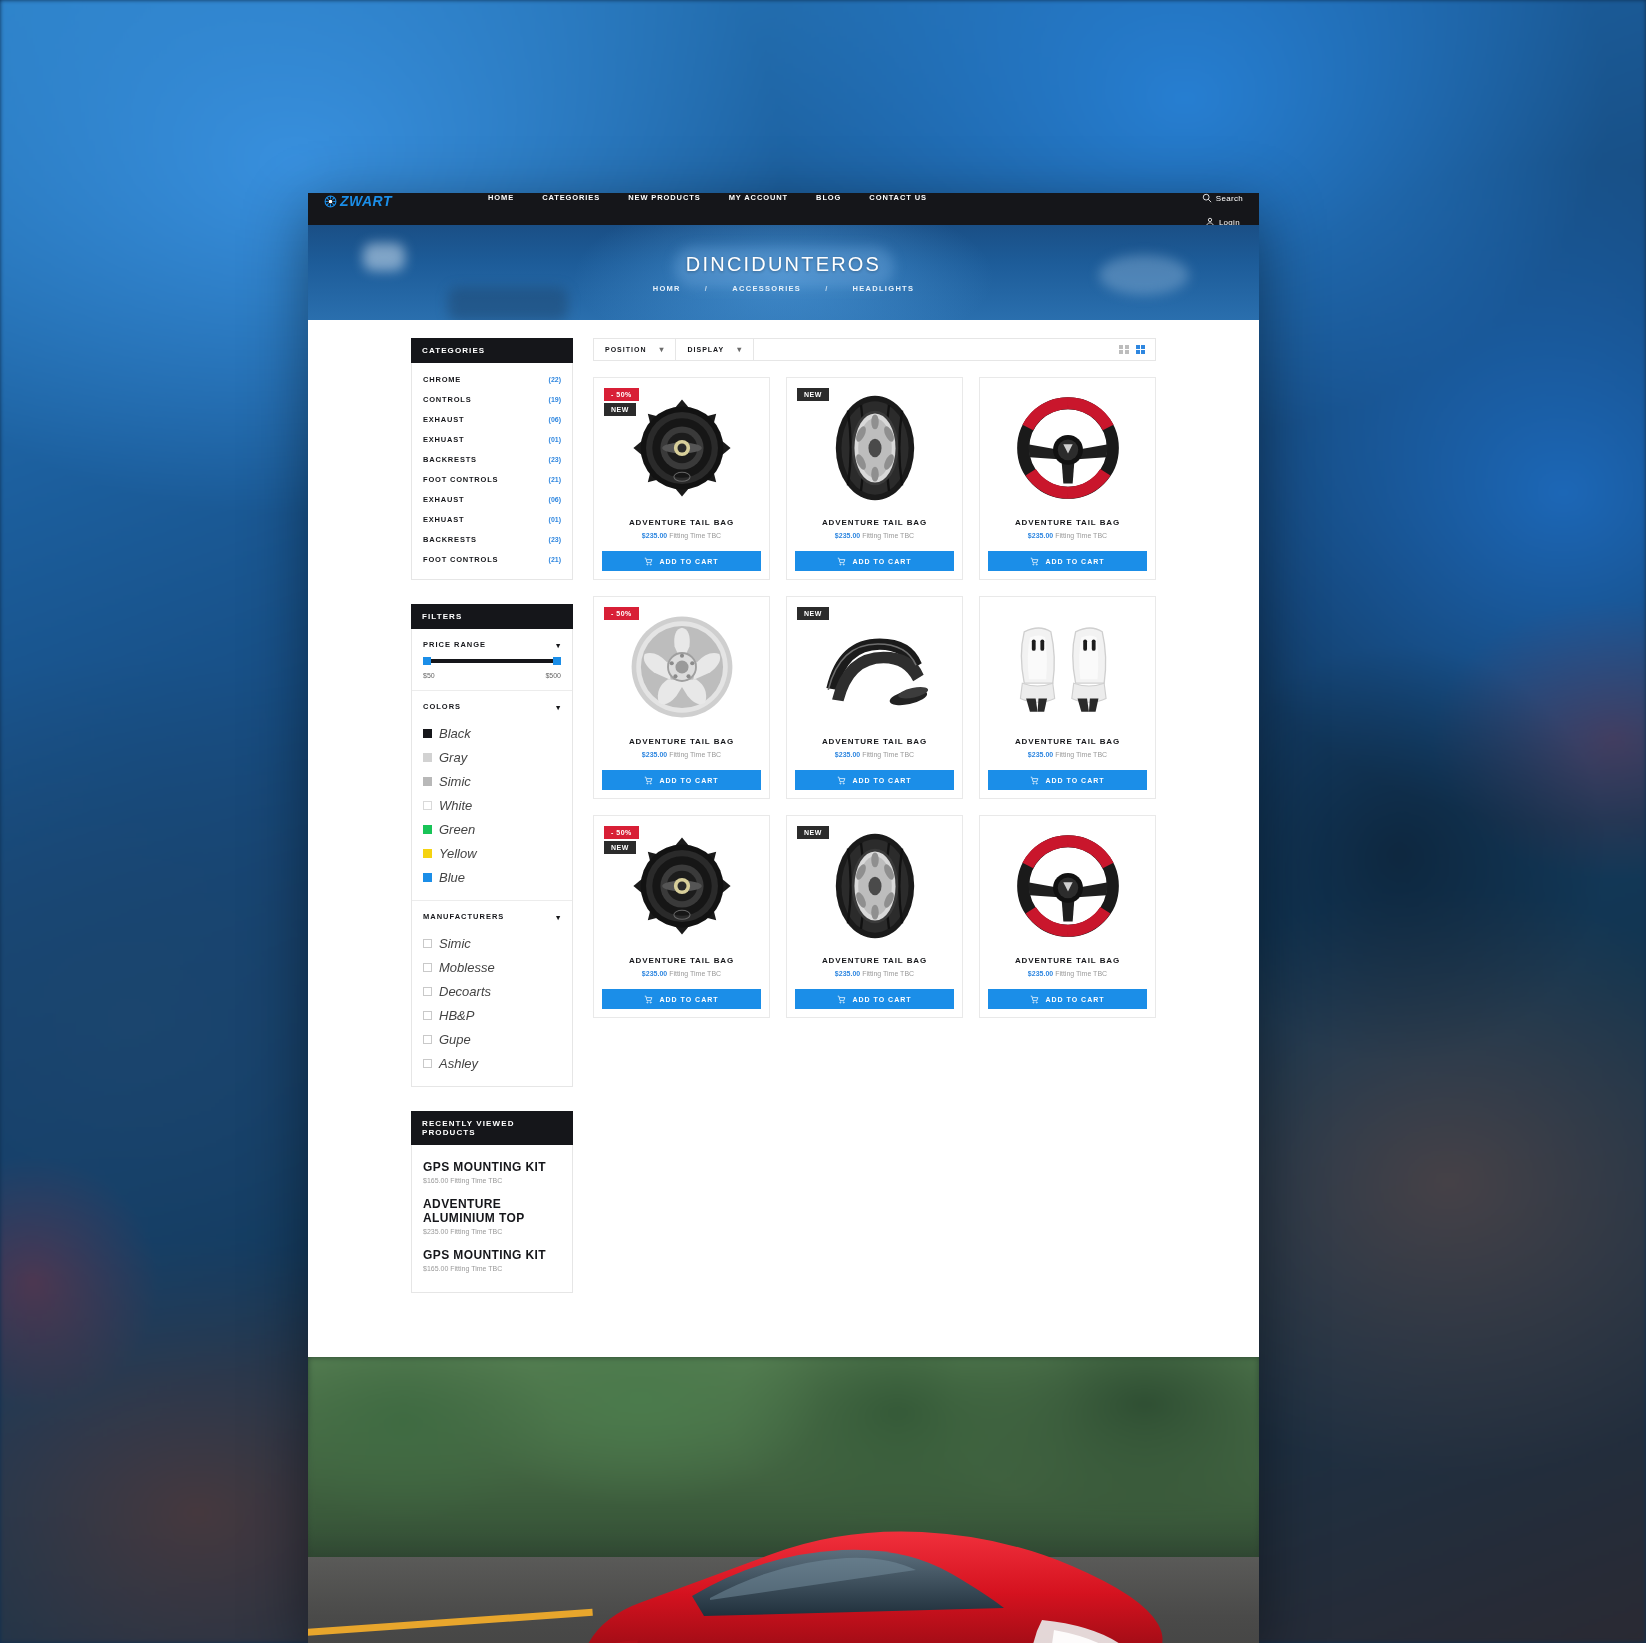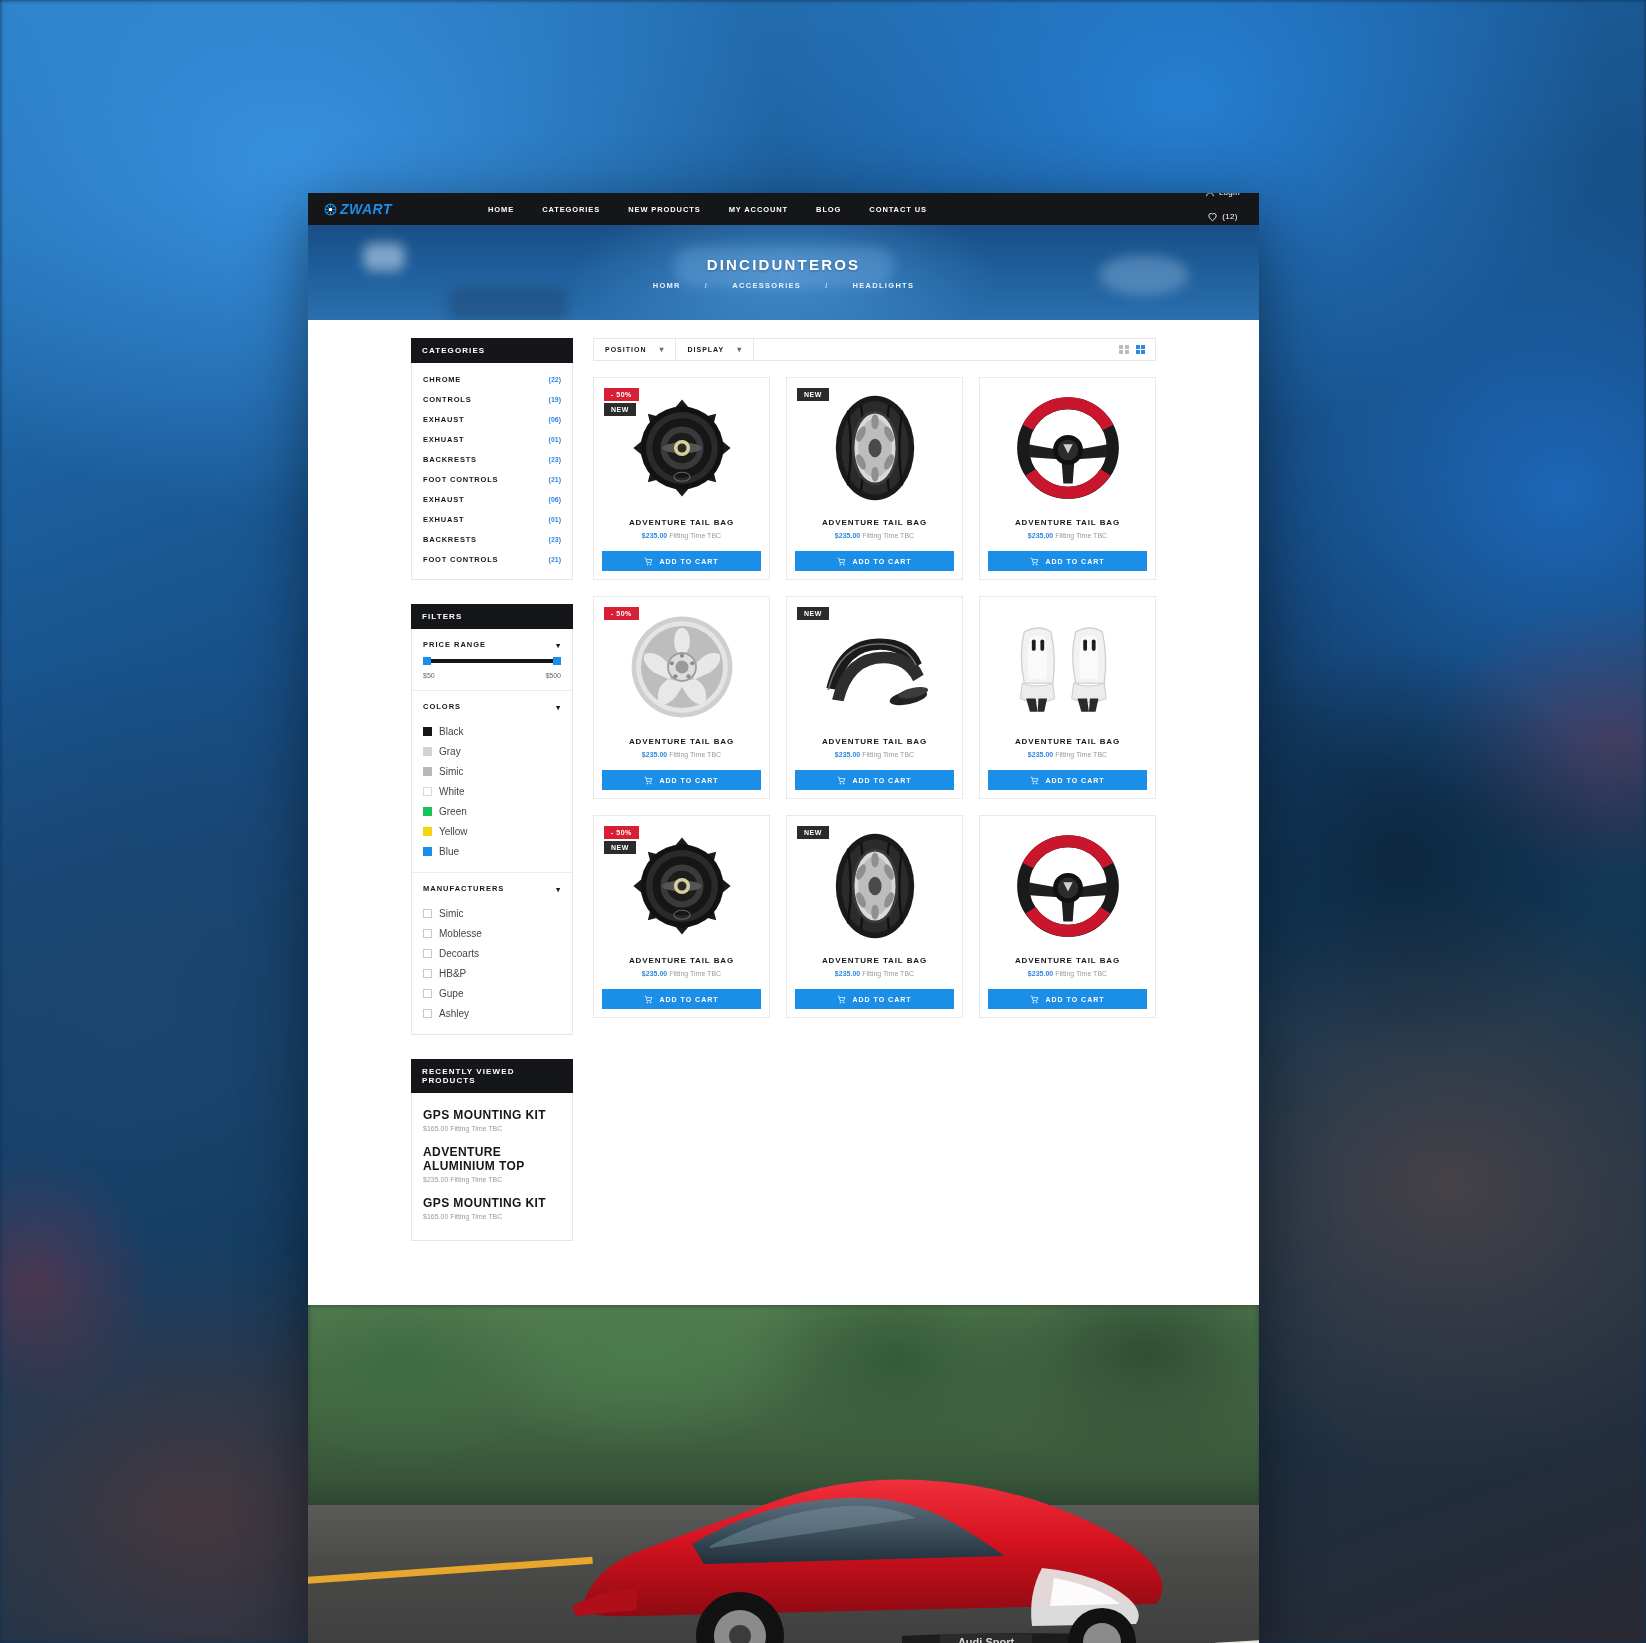--- a/index.html
+++ b/index.html
@@ -38,21 +38,21 @@
     left: 308px; top: 193px;
     width: 951px; height: 1450px;
     background: #fff;
     overflow: hidden;
     box-shadow: 0 16px 60px rgba(0,0,0,.45);
   }
 
   
   .topnav {
     height: 32px; background: #15161a;
-    display: flex; align-items: center;
+    display: flex; align-items: flex-start;
     padding: 0 16px;
     color: #fff;
   }
   .logo { display:flex; align-items:center; gap:3px; font-style: italic; font-weight: 900;
           font-size: 14px; letter-spacing: .5px; color:#1b8ee8; }
   .logo .wheel { width:13px; height:13px; position:relative; }
   .logo .wheel svg { display:block; }
 
   .mainmenu { display:flex; gap:0; margin-left: 82px; }
   .mainmenu a {
@@ -67,21 +67,21 @@
 
   
   .hero {
     height: 95px; position: relative; overflow:hidden;
     display:flex; flex-direction:column; align-items:center; justify-content:center;
     background:
       radial-gradient(ellipse 300px 120px at 50% 55%, rgba(90,170,235,.55), rgba(90,170,235,0) 70%),
       linear-gradient(180deg,#1a4f86 0%, #1d5c99 40%, #2a6fae 100%);
   }
   .hero .blurobj { position:absolute; border-radius:10px; filter: blur(6px); }
-  .hero h1 { color:#fff; font-size:15px; font-weight:700; letter-spacing:2.2px; position:relative; z-index:2;
+  .hero h1 { color:#fff; font-size:20px; font-weight:400; letter-spacing:2.2px; position:relative; z-index:2;
              text-shadow: 0 1px 3px rgba(0,0,0,.3); }
   .crumbs { margin-top:8px; display:flex; gap:24px; position:relative; z-index:2;
             font-size:7.5px; font-weight:700; letter-spacing:1.3px; color:#e8f2fb; }
   .crumbs .sep { opacity:.75; }
 
   
   .content { display:flex; padding: 18px 0 0 0; background:#fff; }
   .sidebar { width: 162px; margin-left: 103px; }
   .results { flex:1; margin: 0 103px 0 20px; }
 
@@ -103,21 +103,21 @@
 
   .slider { position:relative; height:4px; background:#15161a; margin: 6px 0 9px 0; }
   .slider .knob { position:absolute; top:-2px; width:8px; height:8px; background:#1b8ee8; }
   .slider .knob.k1 { left:0; }
   .slider .knob.k2 { right:0; }
   .pricerow { display:flex; justify-content:space-between; font-size:7px; color:#666; }
 
   .optrow { display:flex; align-items:center; gap:7px; padding: 4.5px 0; }
   .sw { width:9px; height:9px; display:inline-block; }
   .cb { width:9px; height:9px; border:1px solid #c9c9c9; background:#fff; display:inline-block; }
-  .optrow label { font-size:10px; color:#444; }
+  .optrow label { font-size:13px; color:#444;font-style:italic; }
 
   .rvlist { padding: 10px 11px 12px; }
   .rvitem { padding: 5px 0 8px; }
   .rvname { font-size:12px; font-weight:800; letter-spacing:.4px; color:#15161a; }
   .rvmeta { font-size:7px; color:#9a9a9a; margin-top:3px; }
 
   
   .toolbar {
     border:1px solid #e6e6e6; height:23px; display:flex; align-items:stretch; margin-bottom: 16px;
   }

